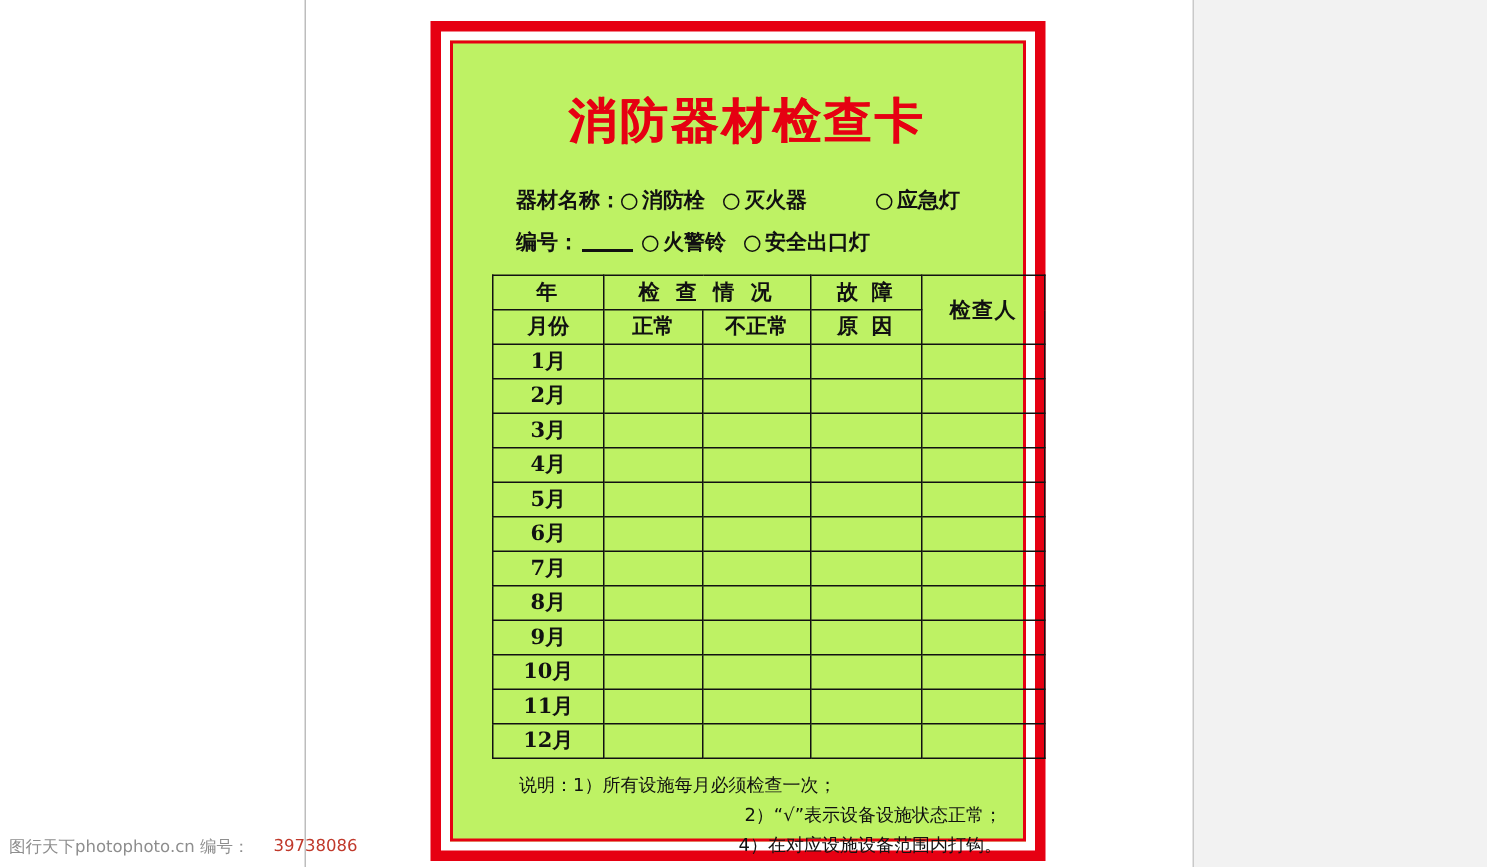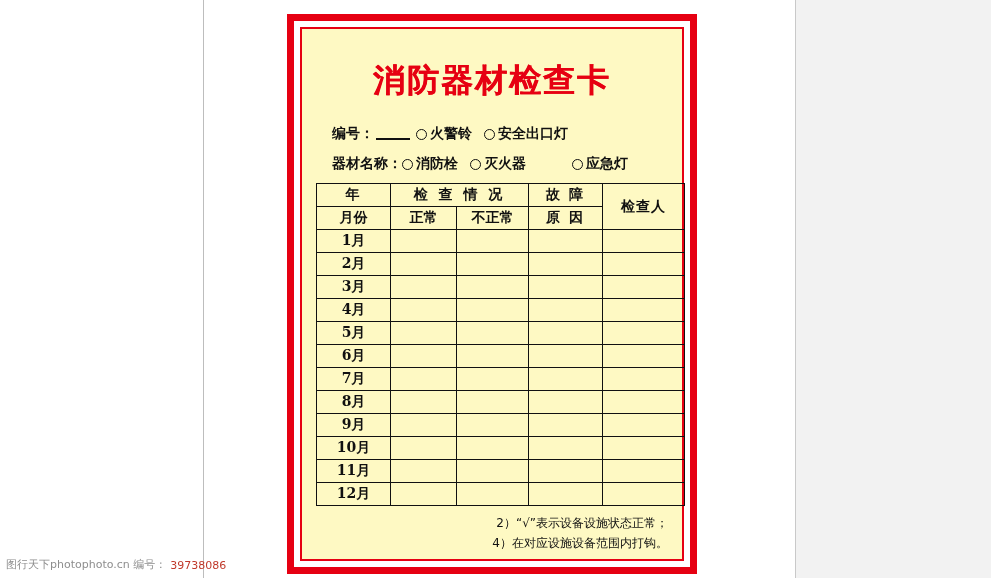--- a/index.html
+++ b/index.html
@@ -39,22 +39,22 @@
     width: 410px;
     height: 560px;
     background: #ffffff;
     border: 7px solid #e60012;
     padding: 6px;
   }
   .card-inner {
     width: 100%;
     height: 100%;
     border: 2px solid #e60012;
-    background: #fef9c3;
-    padding: 10px 14px 0 14px;
+    background: #bef264;
+    padding: 10px 14px 0 26px;
     position: relative;
   }
   .title {
     text-align: center;
     color: #e60012;
     font-family: "DejaVu Sans", sans-serif;
     font-weight: bold;
     font-size: 32px;
     letter-spacing: 2px;
     margin-top: 20px;
@@ -133,67 +133,67 @@
   }
   .notes .n-line { white-space: nowrap; }
   .notes .n-line.indent { padding-left: 30px; text-align: right; }
 
   
   .watermark {
     position: absolute;
     left: 6px;
     bottom: 6px;
     display: flex;
-    align-items: flex-end;
+    align-items: flex-start;
     font-size: 11px;
     color: #8e8e8e;
     font-family: "DejaVu Sans", sans-serif;
     white-space: nowrap;
   }
-  .watermark .wm-num { color: #c0392b; margin-left: 4px; letter-spacing: 0px; }
+  .watermark .wm-num { color: #c0392b; margin-left: 16px; letter-spacing: 0px; }
 </style>
 </head>
 <body>
 
 <div class="guide left"></div>
 <div class="guide right"></div>
 <div class="right-strip"></div>
 
 <div class="card-outer">
   <div class="card-inner">
 
     <div class="title">消防器材检查卡</div>
 
+    <div class="field-row">
+      <span>器材名称：</span>
+      <span class="opt">
+        <span class="circle"></span>
+        <span>消防栓</span>
+      </span>
+      <span class="opt">
+        <span class="circle"></span>
+        <span>灭火器</span>
+      </span>
+      <span class="gap-lg"></span>
+      <span class="opt">
+        <span class="circle"></span>
+        <span>应急灯</span>
+      </span>
+    </div>
+
     <div class="field-row second">
       <span>编号：</span>
       <span class="blank-line"></span>
       <span class="opt">
         <span class="circle"></span>
         <span>火警铃</span>
       </span>
       <span class="opt">
         <span class="circle"></span>
         <span>安全出口灯</span>
-      </span>
-    </div>
-
-    <div class="field-row">
-      <span>器材名称：</span>
-      <span class="opt">
-        <span class="circle"></span>
-        <span>消防栓</span>
-      </span>
-      <span class="opt">
-        <span class="circle"></span>
-        <span>灭火器</span>
-      </span>
-      <span class="gap-lg"></span>
-      <span class="opt">
-        <span class="circle"></span>
-        <span>应急灯</span>
       </span>
     </div>
 
     <table class="chk">
       <colgroup>
         <col class="col-month">
           <col class="col-ok">
           <col class="col-bad">
           <col class="col-reason">
           <col class="col-person">
@@ -294,20 +294,21 @@
           <td>12月</td>
           <td class="cell-empty"></td>
           <td class="cell-empty"></td>
           <td class="cell-empty"></td>
           <td class="cell-empty"></td>
         </tr>
       </tbody>
     </table>
 
     <div class="notes">
+      <div class="n-line">说明：1）所有设施每月必须检查一次；</div>
       <div class="n-line indent">2）“√”表示设备设施状态正常；</div>
       <div class="n-line indent">4）在对应设施设备范围内打钩。</div>
     </div>
 
   </div>
 </div>
 
 <div class="watermark">
   <span>图行天下photophoto.cn  编号：</span>
   <span class="wm-num">39738086</span>

